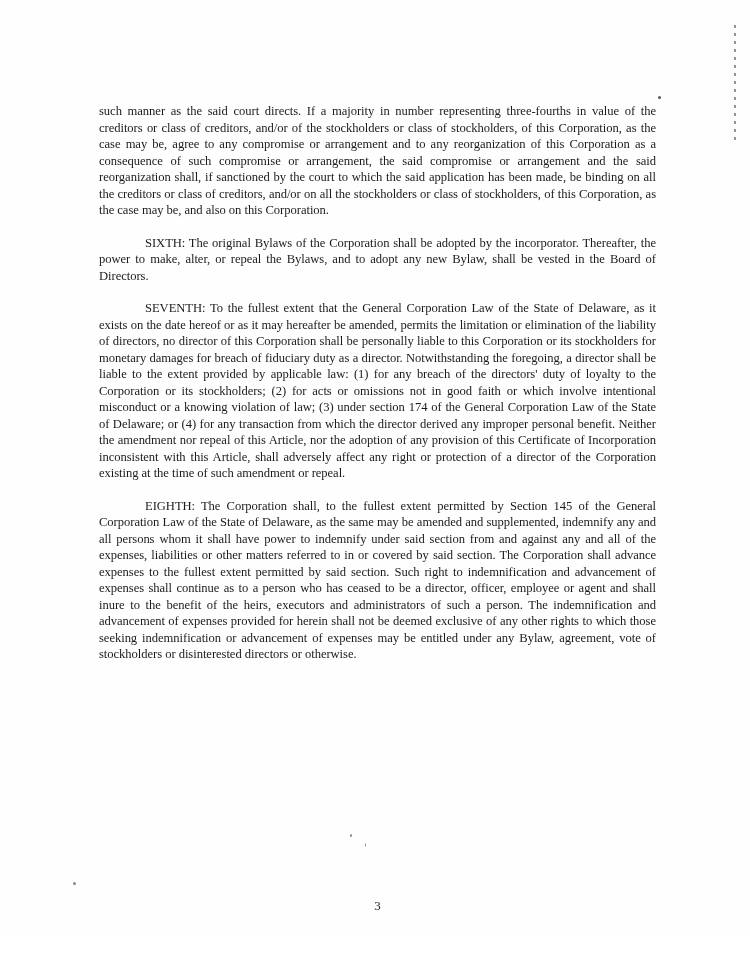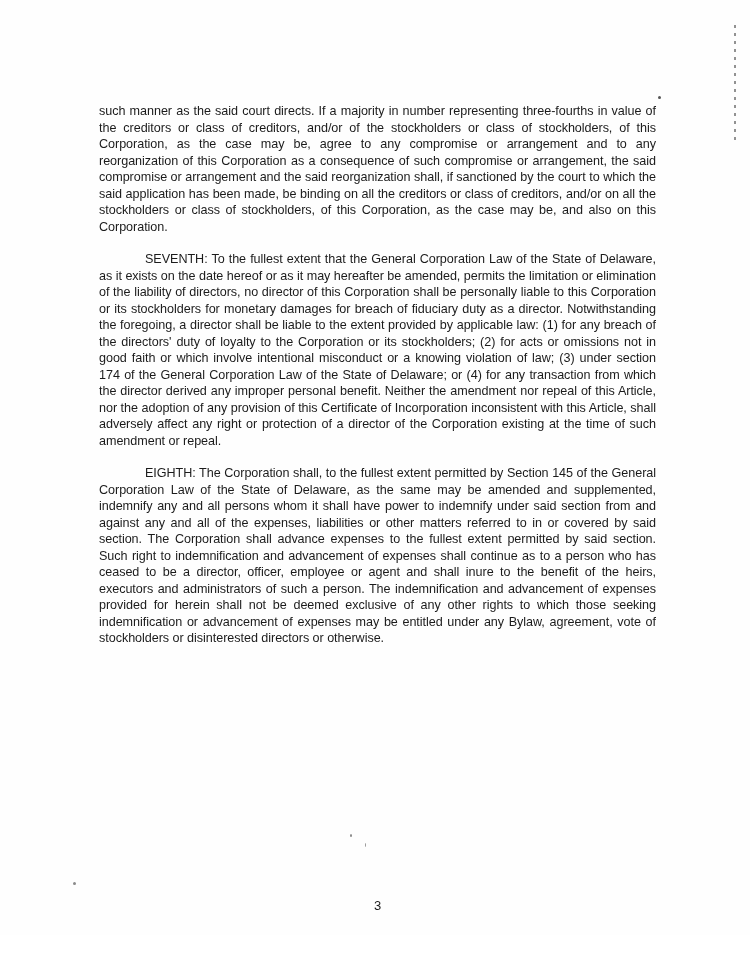--- a/index.html
+++ b/index.html
@@ -6,21 +6,21 @@
     margin: 0;
     padding: 0;
     background: #ffffff;
   }
   .page {
     position: relative;
     width: 750px;
     height: 935px;
     background: #fefefe;
     overflow: hidden;
-    font-family: Liberation Sans, sans-serif;
+    font-family: Liberation Serif, serif;
     color: #1b1b1b;
   }
   .text-block {
     position: absolute;
     left: 99px;
     top: 103px;
     width: 557px;
     font-size: 12.6px;
     line-height: 16.5px;
     text-align: justify;
@@ -66,20 +66,21 @@
 </style>
 </head>
 <body>
 
 <div class="page">
 
   <div class="scan-dotted-line"></div>
 
   <div class="text-block">
     <p class="para no-indent">such manner as the said court directs. If a majority in number representing three-fourths in value of the creditors or class of creditors, and/or of the stockholders or class of stockholders, of this Corporation, as the case may be, agree to any compromise or arrangement and to any reorganization of this Corporation as a consequence of such compromise or arrangement, the said compromise or arrangement and the said reorganization shall, if sanctioned by the court to which the said application has been made, be binding on all the creditors or class of creditors, and/or on all the stockholders or class of stockholders, of this Corporation, as the case may be, and also on this Corporation.</p>
+    <p class="para">SIXTH: The original Bylaws of the Corporation shall be adopted by the incorporator. Thereafter, the power to make, alter, or repeal the Bylaws, and to adopt any new Bylaw, shall be vested in the Board of Directors.</p>
     <p class="para">SEVENTH: To the fullest extent that the General Corporation Law of the State of Delaware, as it exists on the date hereof or as it may hereafter be amended, permits the limitation or elimination of the liability of directors, no director of this Corporation shall be personally liable to this Corporation or its stockholders for monetary damages for breach of fiduciary duty as a director. Notwithstanding the foregoing, a director shall be liable to the extent provided by applicable law: (1) for any breach of the directors' duty of loyalty to the Corporation or its stockholders; (2) for acts or omissions not in good faith or which involve intentional misconduct or a knowing violation of law; (3) under section 174 of the General Corporation Law of the State of Delaware; or (4) for any transaction from which the director derived any improper personal benefit. Neither the amendment nor repeal of this Article, nor the adoption of any provision of this Certificate of Incorporation inconsistent with this Article, shall adversely affect any right or protection of a director of the Corporation existing at the time of such amendment or repeal.</p>
     <p class="para">EIGHTH: The Corporation shall, to the fullest extent permitted by Section 145 of the General Corporation Law of the State of Delaware, as the same may be amended and supplemented, indemnify any and all persons whom it shall have power to indemnify under said section from and against any and all of the expenses, liabilities or other matters referred to in or covered by said section. The Corporation shall advance expenses to the fullest extent permitted by said section. Such right to indemnification and advancement of expenses shall continue as to a person who has ceased to be a director, officer, employee or agent and shall inure to the benefit of the heirs, executors and administrators of such a person. The indemnification and advancement of expenses provided for herein shall not be deemed exclusive of any other rights to which those seeking indemnification or advancement of expenses may be entitled under any Bylaw, agreement, vote of stockholders or disinterested directors or otherwise.</p>
   </div>
 
   <div class="page-number">3</div>
 
   <div class="speck speck-1"></div>
   <div class="speck speck-2"></div>
   <div class="speck speck-3"></div>
   <div class="speck speck-4"></div>

